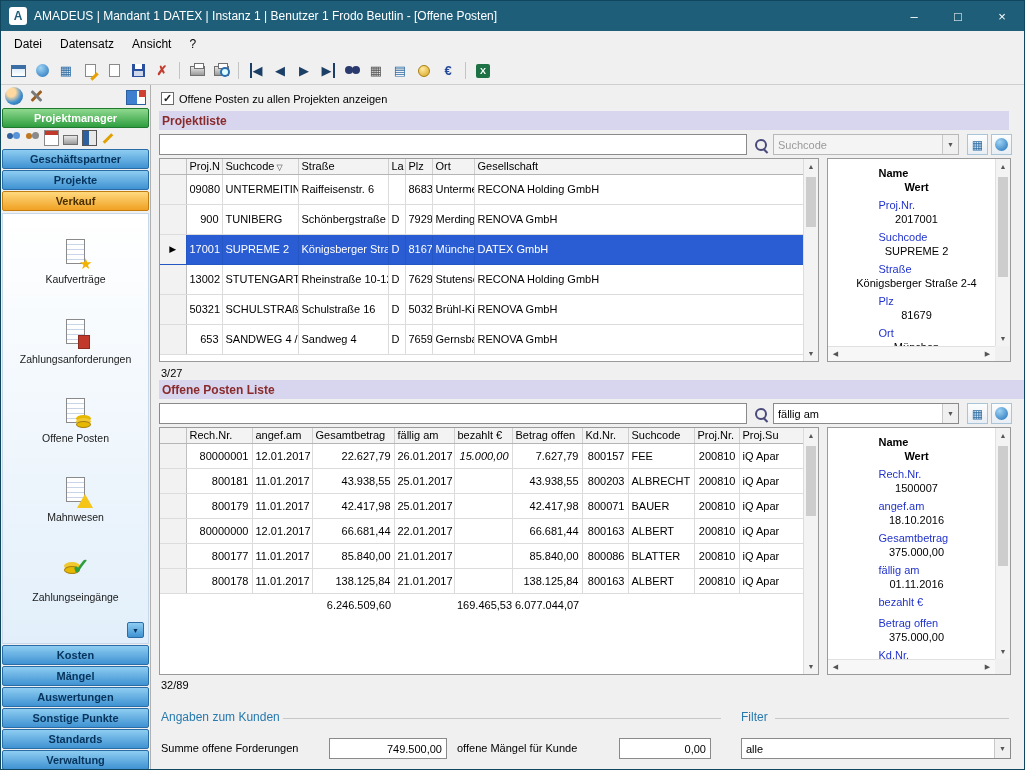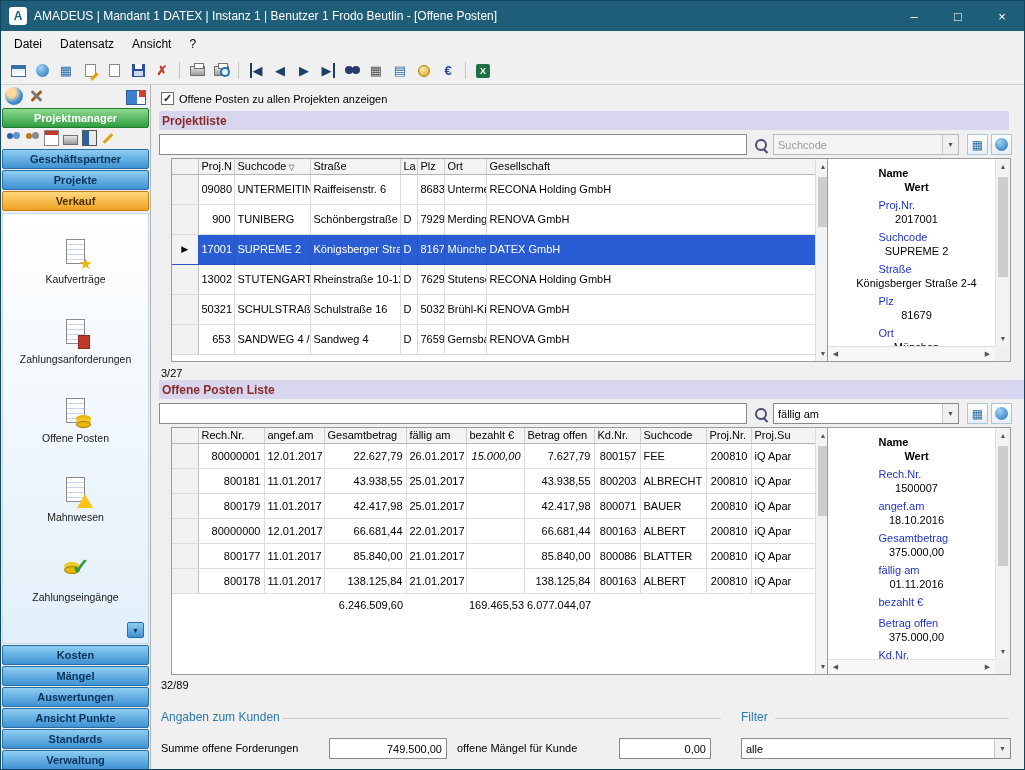--- a/index.html
+++ b/index.html
@@ -84,21 +84,21 @@
 .mag{position:relative;width:16px;height:16px;display:inline-block;}
 .mag::before{content:"";position:absolute;left:2px;top:2px;width:8px;height:8px;border:2px solid #4a4a7a;border-radius:50%;}
 .mag::after{content:"";position:absolute;left:11px;top:11px;width:6px;height:2px;background:#4a4a7a;transform:rotate(45deg);transform-origin:0 0;}
 .combo{height:21px;border:1px solid #8a8a8a;background:#fff;display:flex;align-items:center;cursor:pointer;}
 .combo .cb-txt{flex:1;padding:0 4px;white-space:nowrap;overflow:hidden;}
 .combo .cb-btn{width:16px;height:100%;background:#f0f0f0;border-left:1px solid #c8c8c8;display:flex;align-items:center;justify-content:center;font-size:7px;color:#555;}
 .combo.disabled{background:#f4f4f4;color:#9a9a9a;border-color:#b8b8b8;}
 .mini-btn{width:21px;height:21px;border:1px solid #aac4d8;background:linear-gradient(#fdfdfd,#e8eef4);display:flex;align-items:center;justify-content:center;cursor:pointer;}
 .glb{width:13px;height:13px;border-radius:50%;background:radial-gradient(circle at 35% 30%,#9fd4f5,#1f6fb8);}
 
-.grid-wrap{background:#fff;border:1px solid #9a9a9a;margin-left:12px;}
+.grid-wrap{background:#fff;border:1px solid #9a9a9a;}
 table.grid{border-collapse:collapse;table-layout:fixed;width:643px;background:#fff;}
 .grid th{background:#f3f3f3;border-right:1px solid #cfcfcf;border-bottom:1px solid #b5b5b5;font-weight:normal;font-size:11px;text-align:left;padding:0 3px;height:15px;overflow:hidden;white-space:nowrap;}
 .grid td{border-right:1px solid #dcdcdc;border-bottom:1px solid #dcdcdc;padding:0 3px;overflow:hidden;white-space:nowrap;font-size:11px;vertical-align:middle;}
 .rows-tall td{height:30px;}
 .rows-short td{height:25px;}
 .grid td.mk,.grid th.mk{background:#f2f2f2;border-right:1px solid #c0c0c0;text-align:center;font-size:9px;color:#222;padding:0;}
 .grid tr.sel td{background:#2a5cd4;color:#fff;border-color:#2456c4;}
 .grid tr.sel td.mk{background:#f2f2f2;color:#000;}
 .grid tr.tot td{border:none;background:#fff;height:20px;padding-top:3px;}
 .sort{font-size:8px;margin-left:2px;color:#444;}
@@ -250,21 +250,21 @@
             <span class="v-check">✓</span>
           </div>
           <div class="v-label">Zahlungseingänge</div>
         </div>
         <div class="panel-scroll">▼</div>
     </div>
     <div class="side-bottom">
       <div class="nav-btn">Kosten</div>
       <div class="nav-btn">Mängel</div>
       <div class="nav-btn">Auswertungen</div>
-      <div class="nav-btn">Ansicht Punkte</div>
+      <div class="nav-btn">Sonstige Punkte</div>
       <div class="nav-btn">Standards</div>
       <div class="nav-btn">Verwaltung</div>
     </div>
   </div>
 
   <div class="content">
     <div class="abs chk-row" style="left:10px;top:7px;">
       <span class="cb" id="show-all-cb">✓</span>
       <span class="lbl">Offene Posten zu allen Projekten anzeigen</span>
     </div>

